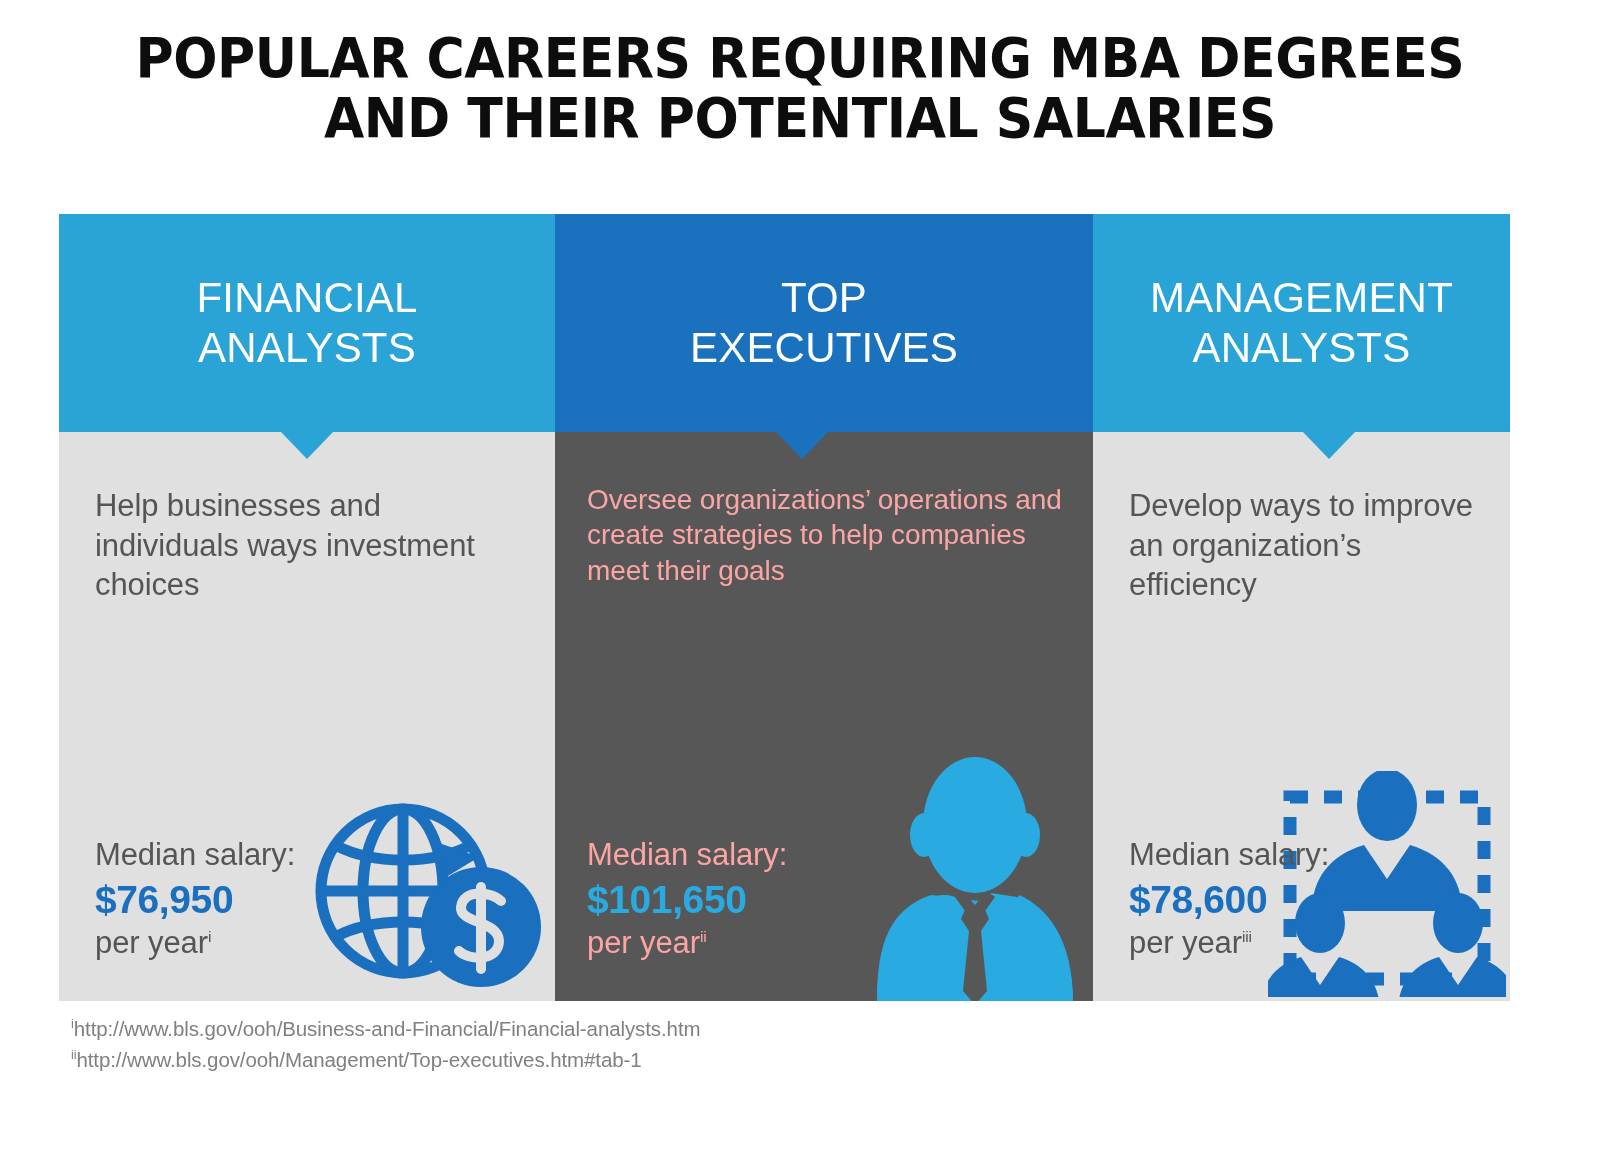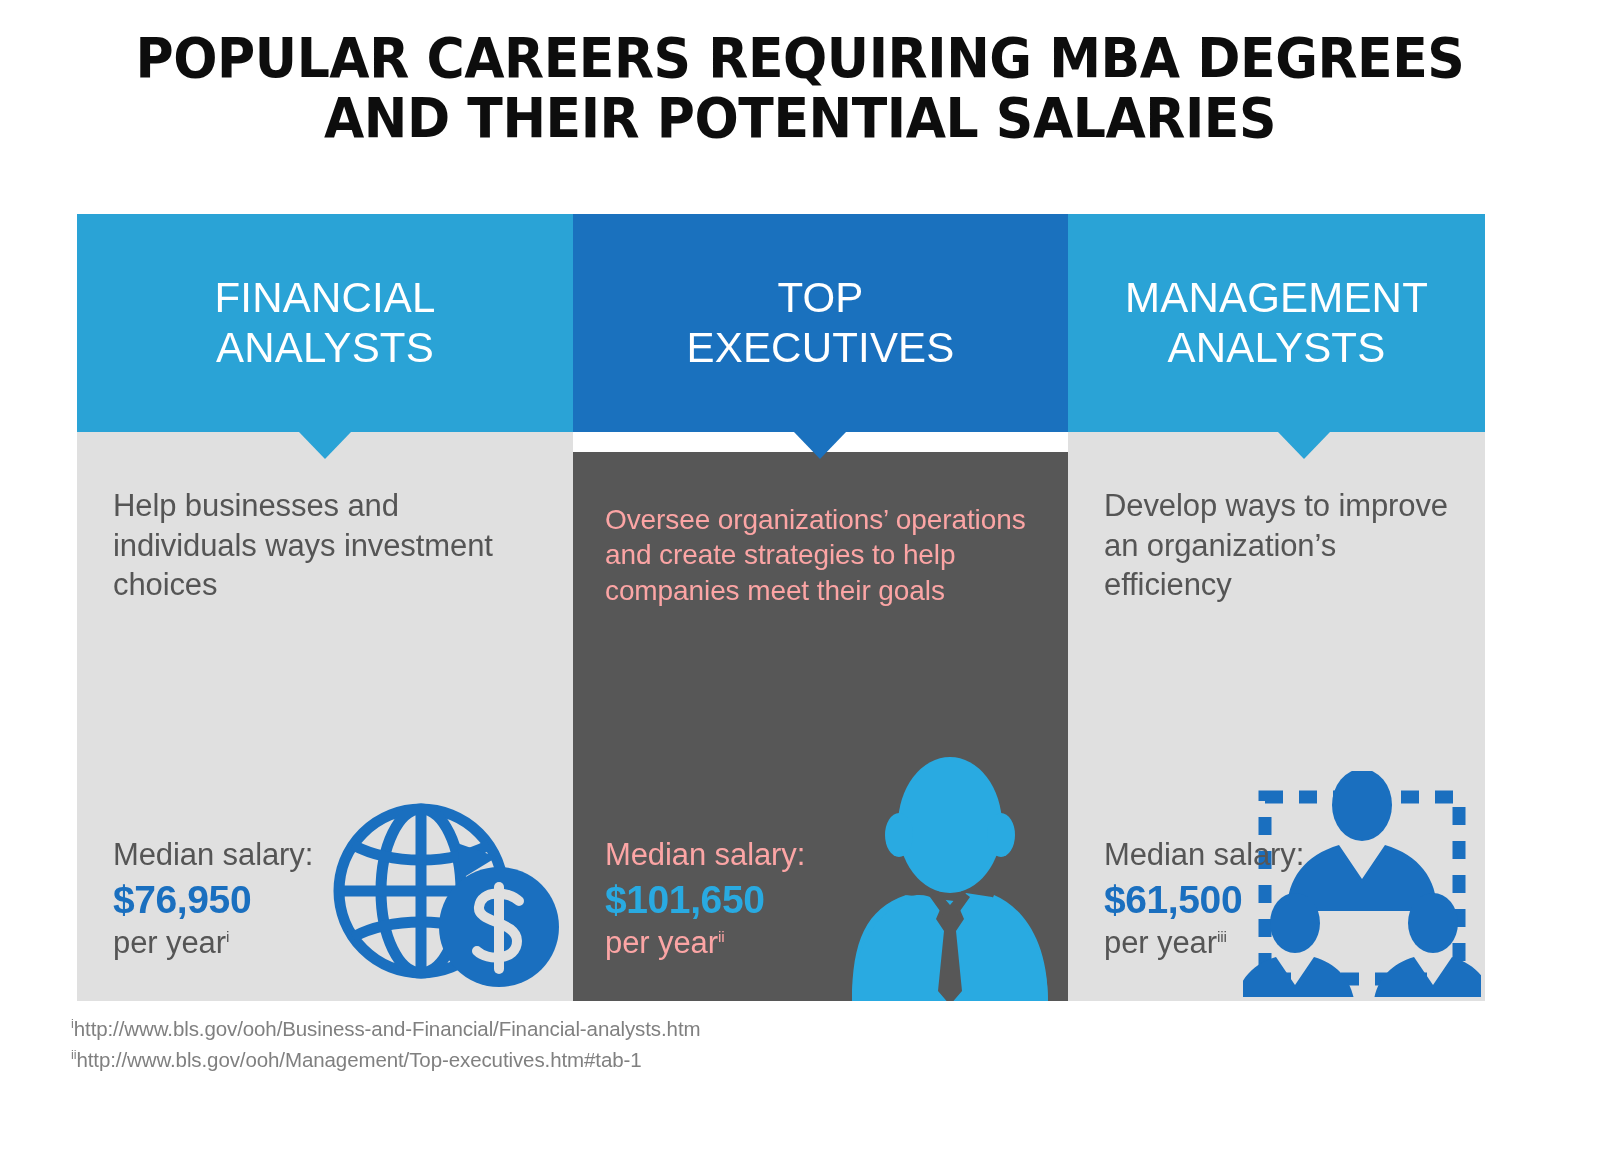--- a/index.html
+++ b/index.html
@@ -23,28 +23,28 @@
     letter-spacing:-0.5px;
     color:#0d0d0d;
     transform:scaleX(0.93);
     transform-origin:center top;
   }
   .title .tline { display:block; white-space:nowrap; }
 
   
   .card {
     position:absolute;
-    left:77px; top:214px;
+    left:59px; top:214px;
     width:1483px; height:787px;
     display:flex;
     align-items:flex-end;
   }
   .col { position:relative; height:100%; display:flex; flex-direction:column; }
   .col-1 { width:496px; }
-  .col-2 { width:495px;gap:20px; }
+  .col-2 { width:538px; }
   .col-3 { width:417px; }
 
   .col-head {
     position:relative;
     height:218px;
     display:flex;
     align-items:center;
     justify-content:center;
     flex:0 0 218px;
   }
@@ -234,21 +234,21 @@
             <path d="M119 108 L96 74 C62 84 44 108 44 140 L194 140 C194 108 176 84 142 74 Z"></path>
             <ellipse cx="52" cy="152" rx="25" ry="30"></ellipse>
             <path d="M52 214 L33 186 C6 194 -8 214 -8 240 L112 240 C112 214 98 194 71 186 Z"></path>
             <ellipse cx="190" cy="152" rx="25" ry="30"></ellipse>
             <path d="M190 214 L171 186 C144 194 130 214 130 240 L250 240 C250 214 236 194 209 186 Z"></path>
           </g>
         </svg>
 
         <div class="salary-block">
           <div class="median-label">Median salary:</div>
-          <div class="salary-amount">$61,500</div>
+          <div class="salary-amount">$78,600</div>
           <div class="per-year"><span>per year</span><sup>iii</sup></div>
         </div>
       </div>
     </div>
 
   </div>
 
   <div class="footnotes">
     <div class="fn"><sup>i</sup><span>http://www.bls.gov/ooh/Business-and-Financial/Financial-analysts.htm</span></div>
     <div class="fn"><sup>ii</sup><span>http://www.bls.gov/ooh/Management/Top-executives.htm#tab-1</span></div>

